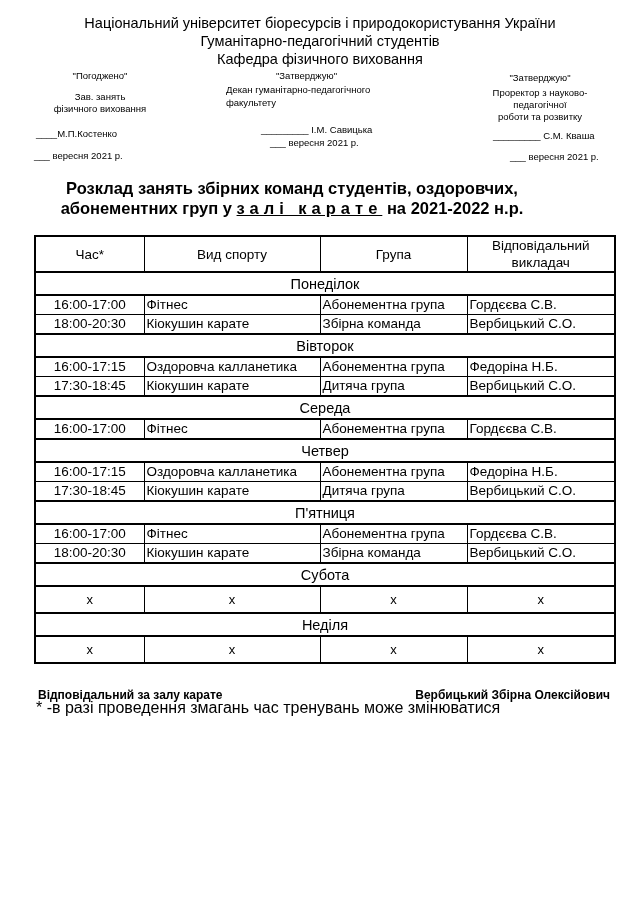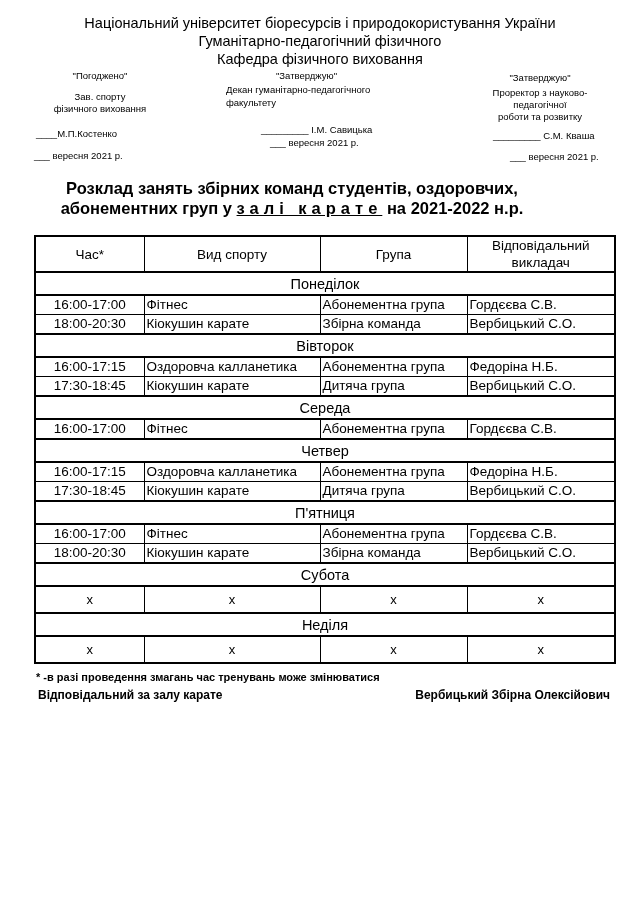--- a/index.html
+++ b/index.html
@@ -15,34 +15,34 @@
   table.sched { position: absolute; left: 34px; top: 235px; width: 580px; border-collapse: collapse;
                 table-layout: fixed; font-size: 13.5px; border: 2px solid #000; }
   table.sched td, table.sched th { border: 1px solid #000; padding: 0 2px; white-space: nowrap; overflow: hidden; font-weight: normal; }
   table.sched th { height: 34px; font-size: 13.5px; line-height: 17px; text-align: center; }
   table.sched tr.day td { height: 21px; text-align: center; font-size: 14.5px; border-top: 2px solid #000; border-bottom: 2px solid #000; border-radius: 6px; }
   table.sched tr.row td { height: 18px; line-height: 18px; }
   table.sched tr.row td.time { text-align: center; }
   table.sched tr.xrow td { height: 25px; text-align: center; font-size: 13px; }
   col.c1 { width: 109px; } col.c2 { width: 176px; } col.c3 { width: 147px; } col.c4 { width: 148px; }
 
-  .note { position: absolute; left: 36px; top: 671px; font-size: 11px; font-weight: bold; }
+  .note { position: absolute; left: 36px; top: 699px; font-size: 16px; font-weight: normal; }
   .resp-left { position: absolute; left: 38px; top: 688px; font-size: 12px; font-weight: bold; }
   .resp-right { position: absolute; right: 30px; top: 688px; font-size: 12px; font-weight: bold; }
 </style>
 </head>
 <body>
 
 <div class="hdr-line" style="top:15px;">Національний університет біоресурсів і природокористування України</div>
-<div class="hdr-line" style="top:33px;">Гуманітарно-педагогічний фізичного</div>
+<div class="hdr-line" style="top:33px;">Гуманітарно-педагогічний студентів</div>
 <div class="hdr-line" style="top:51px;">Кафедра фізичного виховання</div>
 
 <div class="sign-block small" style="left:20px; top:70px; width:160px;">
   <div>"Погоджено"</div>
-  <div style="margin-top:9px;">Зав. спорту</div>
+  <div style="margin-top:9px;">Зав. занять</div>
   <div>фізичного виховання</div>
 </div>
 <div class="abs small" style="left:36px; top:128px;">____М.П.Костенко</div>
 <div class="abs small" style="left:34px; top:150px;">___ вересня 2021 р.</div>
 
 <div class="abs small" style="left:276px; top:70px;">"Затверджую"</div>
 <div class="abs small" style="left:226px; top:84px;">Декан гуманітарно-педагогічного</div>
 <div class="abs small" style="left:226px; top:97px;">факультету</div>
 <div class="abs small" style="left:261px; top:124px;">_________ І.М. Савицька</div>
 <div class="abs small" style="left:270px; top:137px;">___ вересня 2021 р.</div>

